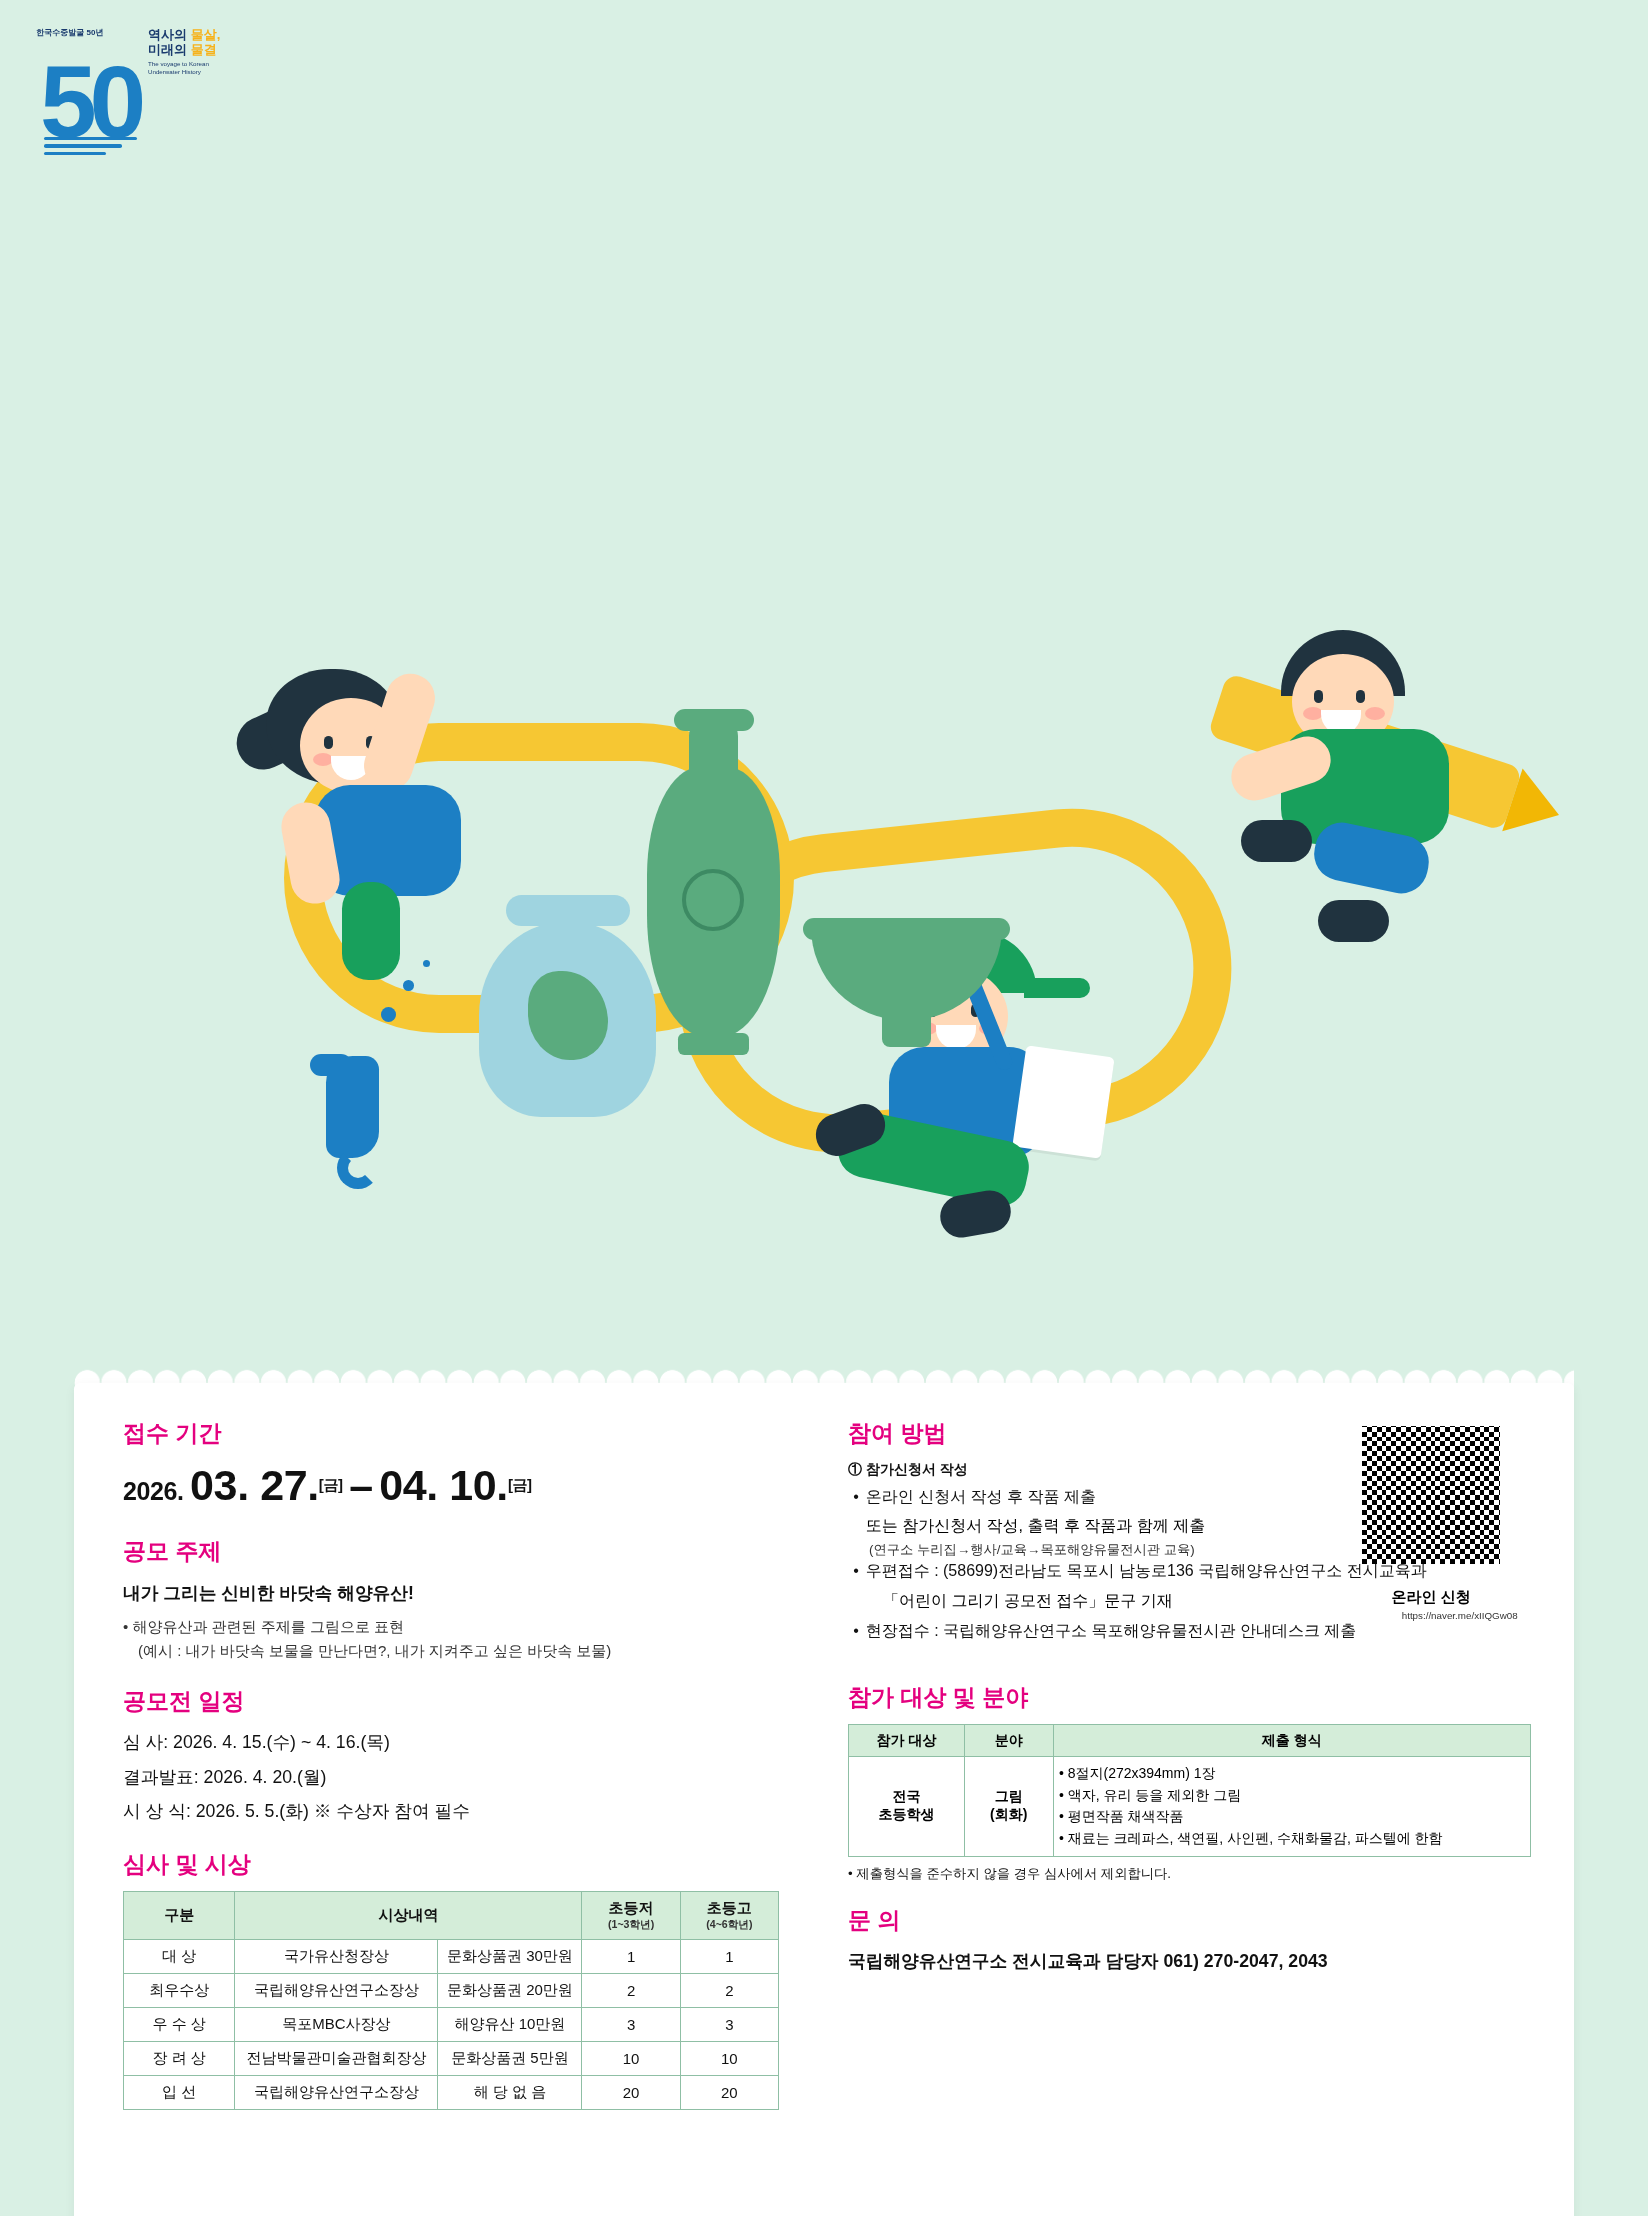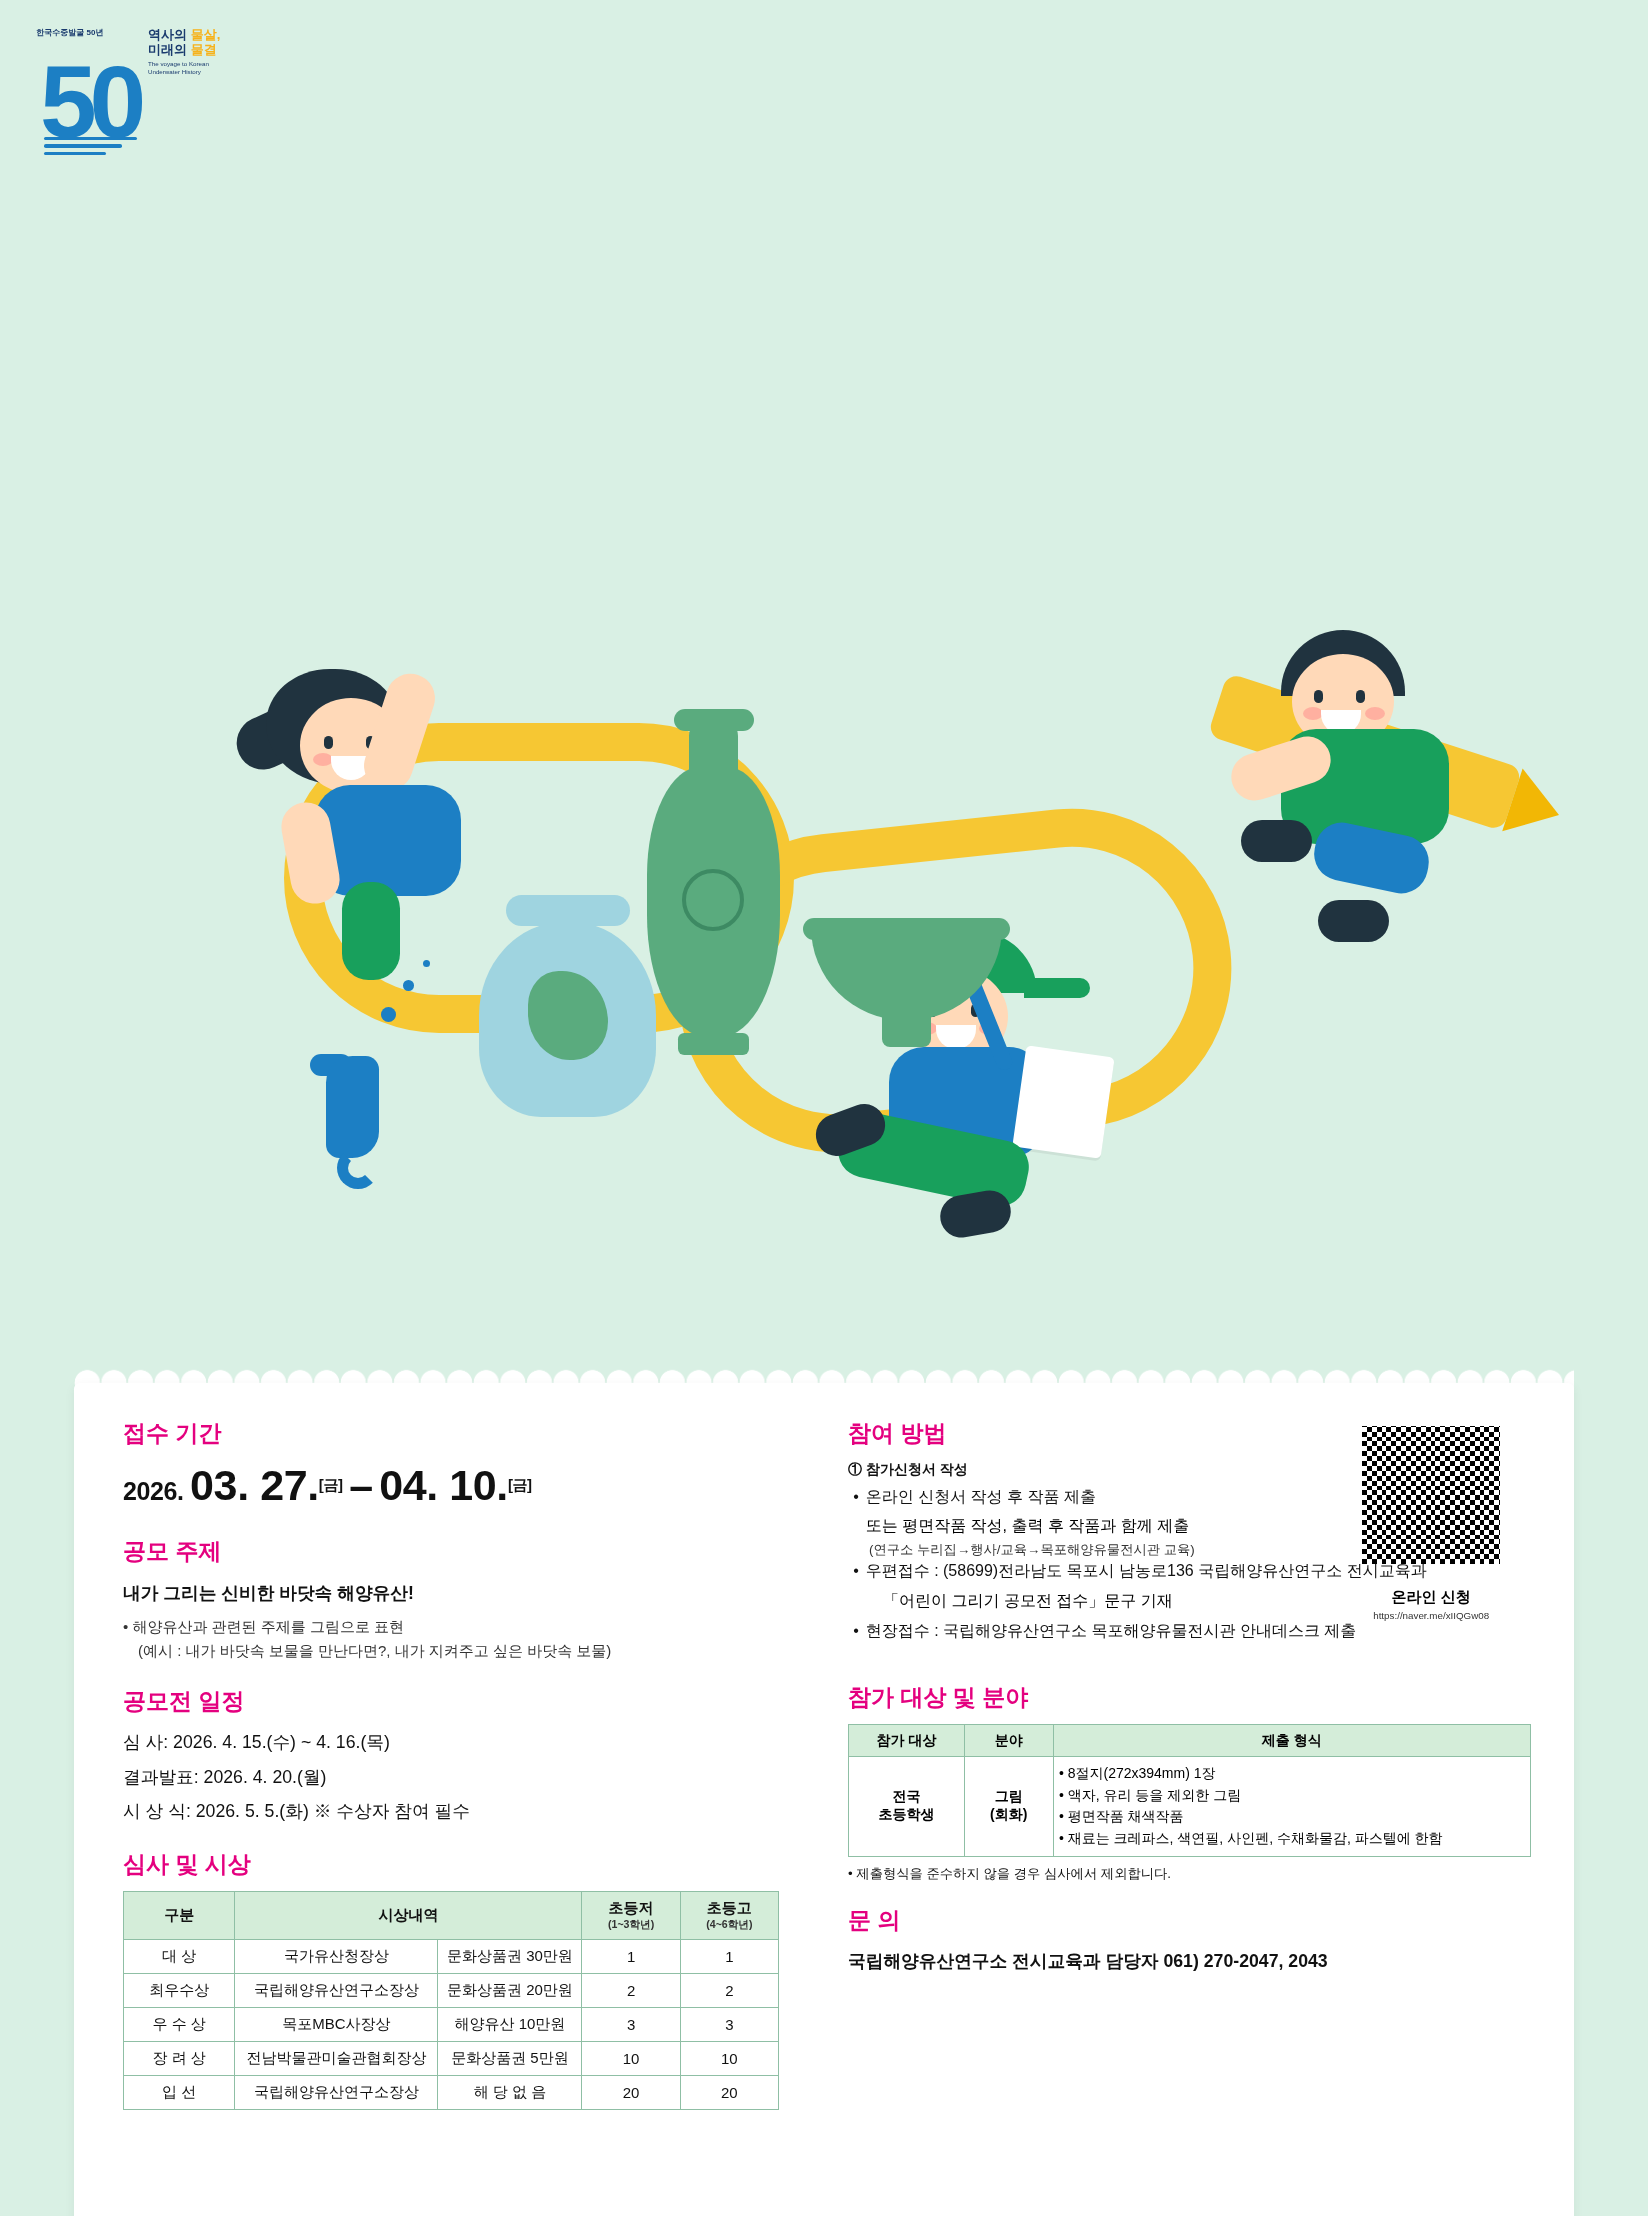--- a/index.html
+++ b/index.html
@@ -261,21 +261,21 @@
   }
   .qr .code {
     width: 146px; height: 146px; margin: 0 auto;
     background:
       repeating-linear-gradient(0deg, #000 0 4.9px, #fff 4.9px 9.8px),
       repeating-linear-gradient(90deg, #000 0 4.9px, #fff 4.9px 9.8px);
     background-blend-mode: difference;
     border: 4.4px solid #fff;
   }
   .qr .cap { font-size: 15px; font-weight: bold; margin-top: 20px; }
-  .qr .url { font-size: 9.8px; color: #333; margin-top: 2.7px; }
+  .qr .url { font-size: 9.8px; color: #333; margin-top: 2.7px; text-align: right; }
 
   .num { font-size: 14px; font-weight: bold; color: #111; margin: 4.4px 0 6.2px; }
   .bullet { font-size: 16px; color: #111; line-height: 1.5; padding-left: 17.7px; position: relative; margin-bottom: 5.3px;}
   .bullet:before { content: "•"; position: absolute; left: 5.3px; }
   .note { font-size: 13.3px; color: #333; padding-left: 21px; }
 
   table.t2 { border-collapse: collapse; width: 100%; font-size: 14px; }
   table.t2 th, table.t2 td { border: 0.9px solid #8fbfa5; padding: 6.2px 5.3px; }
   table.t2 thead th { background: #d4edd9; text-align: center; font-weight: bold; }
   table.t2 td.c { text-align: center; font-weight: bold; }
@@ -462,21 +462,21 @@
       <h3 class="sec">참여 방법</h3>
 
       <div class="qr">
         <div class="code"></div>
         <div class="cap">온라인 신청</div>
         <div class="url">https://naver.me/xIIQGw08</div>
       </div>
 
       <div class="num">① 참가신청서 작성</div>
       <div class="bullet">온라인 신청서 작성 후 작품 제출</div>
-      <div style="font-size:16px;padding-left:17.7px;line-height:1.5;margin-bottom:3.5px;">또는 평면작품 작성, 출력 후 작품과 함께 제출</div>
+      <div style="font-size:16px;padding-left:17.7px;line-height:1.5;margin-bottom:3.5px;">또는 참가신청서 작성, 출력 후 작품과 함께 제출</div>
       <div class="note">(연구소 누리집→행사/교육→목포해양유물전시관 교육)</div>
 
       <div class="bullet">우편접수 : (58699)전라남도 목포시 남농로136 국립해양유산연구소 전시교육과</div>
       <div style="font-size:16px;padding-left:35px;line-height:1.5;margin-bottom:6.2px;">「어린이 그리기 공모전 접수」문구 기재</div>
       <div class="bullet">현장접수 : 국립해양유산연구소 목포해양유물전시관 안내데스크 제출</div>
 
       <h3 class="sec" style="margin-top:39px;">참가 대상 및 분야</h3>
       <table class="t2">
         <thead>
           <tr>

